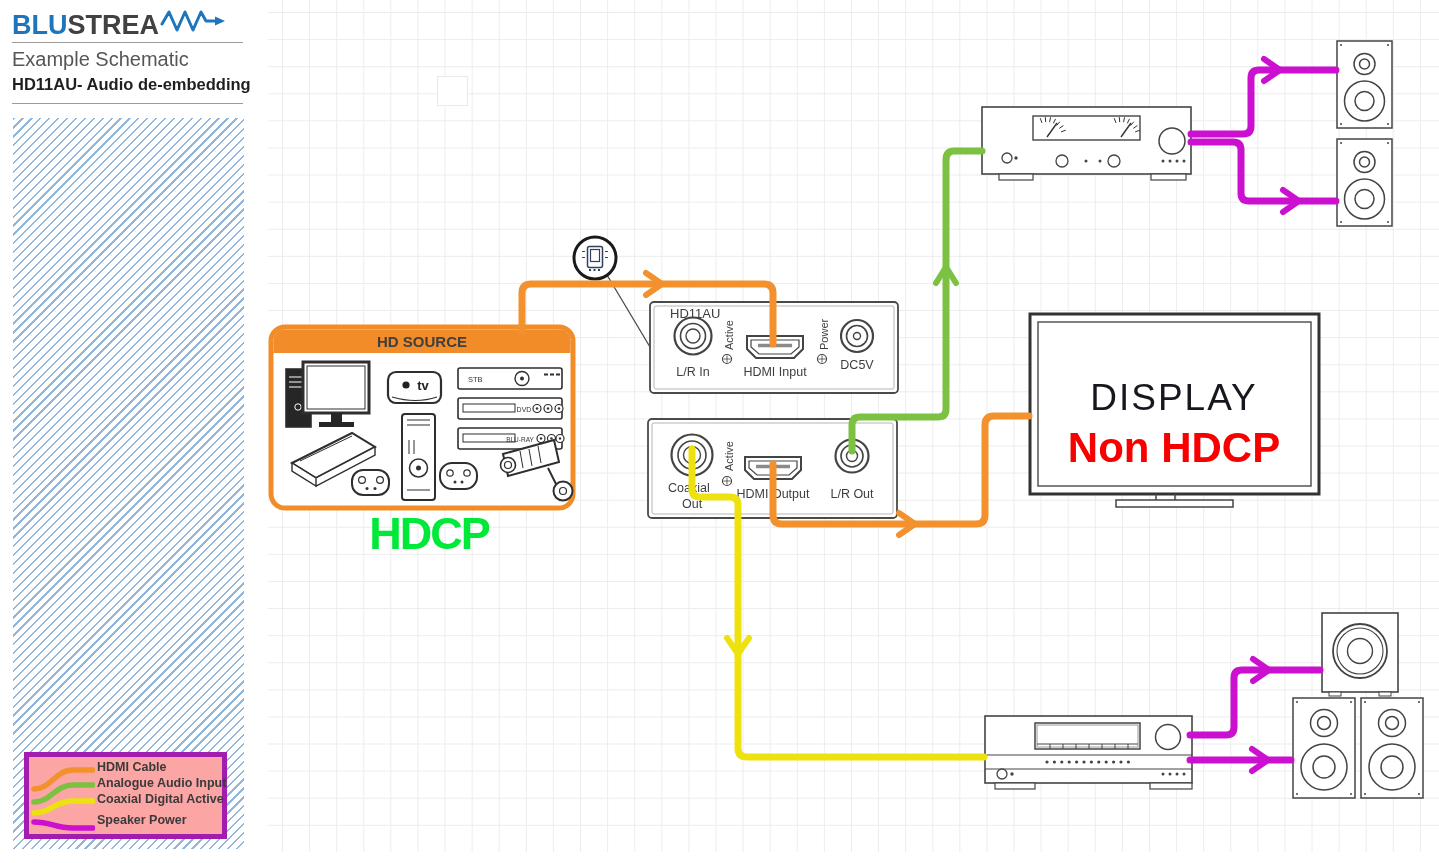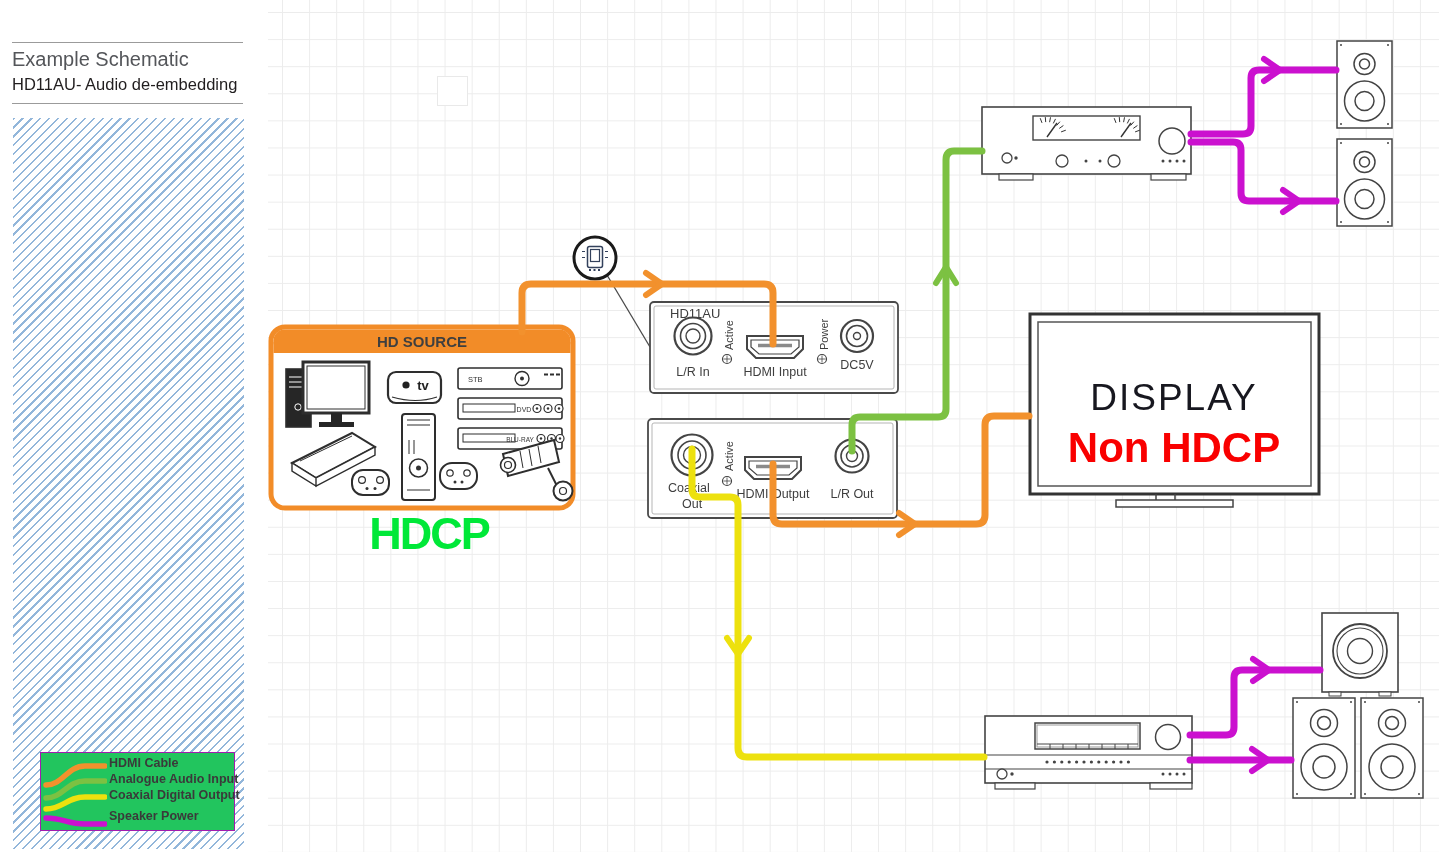--- a/index.html
+++ b/index.html
@@ -6,41 +6,47 @@
   body{width:1439px;height:863px;overflow:hidden;font-family:"Liberation Sans",sans-serif;}
   .page{position:relative;width:1439px;height:863px;background:#fff;}
   
   .brand{position:absolute;left:12px;top:8px;width:233px;height:32px;white-space:nowrap;}
   .brand .blu{font-size:27px;font-weight:800;color:#1E75BB;letter-spacing:0;}
   .brand .stream{font-size:27px;font-weight:600;color:#414042;letter-spacing:0;}
   .brand svg{vertical-align:baseline;margin-left:1px;}
   .rule{position:absolute;left:12px;width:231px;height:0;border-top:1px solid #9b9b9b;}
   .rule1{top:42px;} .rule2{top:103px;}
   .subtitle{position:absolute;left:12px;top:48px;font-size:20px;color:#54565a;}
-  .sch-title{position:absolute;left:12px;top:75px;font-size:16.5px;font-weight:400;color:#211e1f;}
+  .sch-title{position:absolute;left:12px;top:75px;font-size:16.5px;font-weight:700;color:#211e1f;}
   .stripes{position:absolute;left:13px;top:118px;width:231px;height:731px;
     background:repeating-linear-gradient(135deg, rgba(110,158,206,0.75) 0px, rgba(110,158,206,0.75) 1.6px, rgba(255,255,255,0) 1.6px, rgba(255,255,255,0) 6.3px);}
   
-  .legend{position:absolute;left:40px;top:752px;width:193px;height:77px;background:#22c55e;border:1px solid #a21caf;}
+  .legend{position:absolute;left:24px;top:752px;width:193px;height:77px;background:#fca5a5;border:5px solid #a21caf;}
   .legend svg{position:absolute;left:2px;top:2px;}
   .legend .lbl{position:absolute;left:68px;font-size:12.5px;font-weight:700;color:#3a3a3a;white-space:nowrap;}
   .l0{top:3px;}.l1{top:19px;}.l2{top:35px;}.l3{top:56px;}
   
   .grid{position:absolute;left:268px;top:0;width:1171px;height:852px;
     background-image:linear-gradient(to right,#ececec 1px,transparent 1px),linear-gradient(to bottom,#ececec 1px,transparent 1px);
     background-size:27.1px 27.1px;background-position:14px 12px;}
   .hl-cell{position:absolute;left:437px;top:76px;width:29px;height:28px;background:#fff;border:1px solid #e9e9e9;}
   .diagram{position:absolute;left:0;top:0;}
   svg text{font-family:"Liberation Sans",sans-serif;}
 </style>
 </head>
 <body>
 
 <div class="page">
 
+  <div class="brand">
+    <span class="blu">BLU</span><span class="stream">STREA</span><svg width="68" height="26" viewBox="0 0 68 26">
+        <polyline points="2,16 9,4 17,22 25,4 33,22 41,4 46,13 56,13" fill="none" stroke="#1E75BB" stroke-width="3" stroke-linejoin="round" stroke-linecap="round"></polyline>
+        <polygon points="55,8.5 65,13 55,17.5" fill="#1E75BB"></polygon>
+      </svg>
+  </div>
   <div class="rule rule1"></div>
   <div class="subtitle">Example Schematic</div>
   <div class="sch-title">HD11AU- Audio de-embedding</div>
   <div class="rule rule2"></div>
 
   <div class="stripes"></div>
 
   <div class="grid"></div>
   <div class="hl-cell"></div>
 
@@ -325,17 +331,17 @@
     <svg width="64" height="74" viewBox="0 0 64 74">
       <g fill="none" stroke-width="5.5" stroke-linecap="round">
         <path d="M3,30 C20,30 24,11 42,11 L62,11" stroke="#F2912D"></path>
         <path d="M3,43 C20,43 24,26 42,26 L62,26" stroke="#7CC142"></path>
         <path d="M3,54 C20,54 24,42 42,42 L62,42" stroke="#EDE10E"></path>
         <path d="M3,63 C20,63 24,69 42,69 L62,69" stroke="#CB11CF"></path>
       </g>
     </svg>
     <div class="lbl l0">HDMI Cable</div>
     <div class="lbl l1">Analogue Audio Input</div>
-    <div class="lbl l2">Coaxial Digital Output</div>
+    <div class="lbl l2">Coaxial Digital Active</div>
     <div class="lbl l3">Speaker Power</div>
   </div>
 
 </div>
 
 </body></html>

